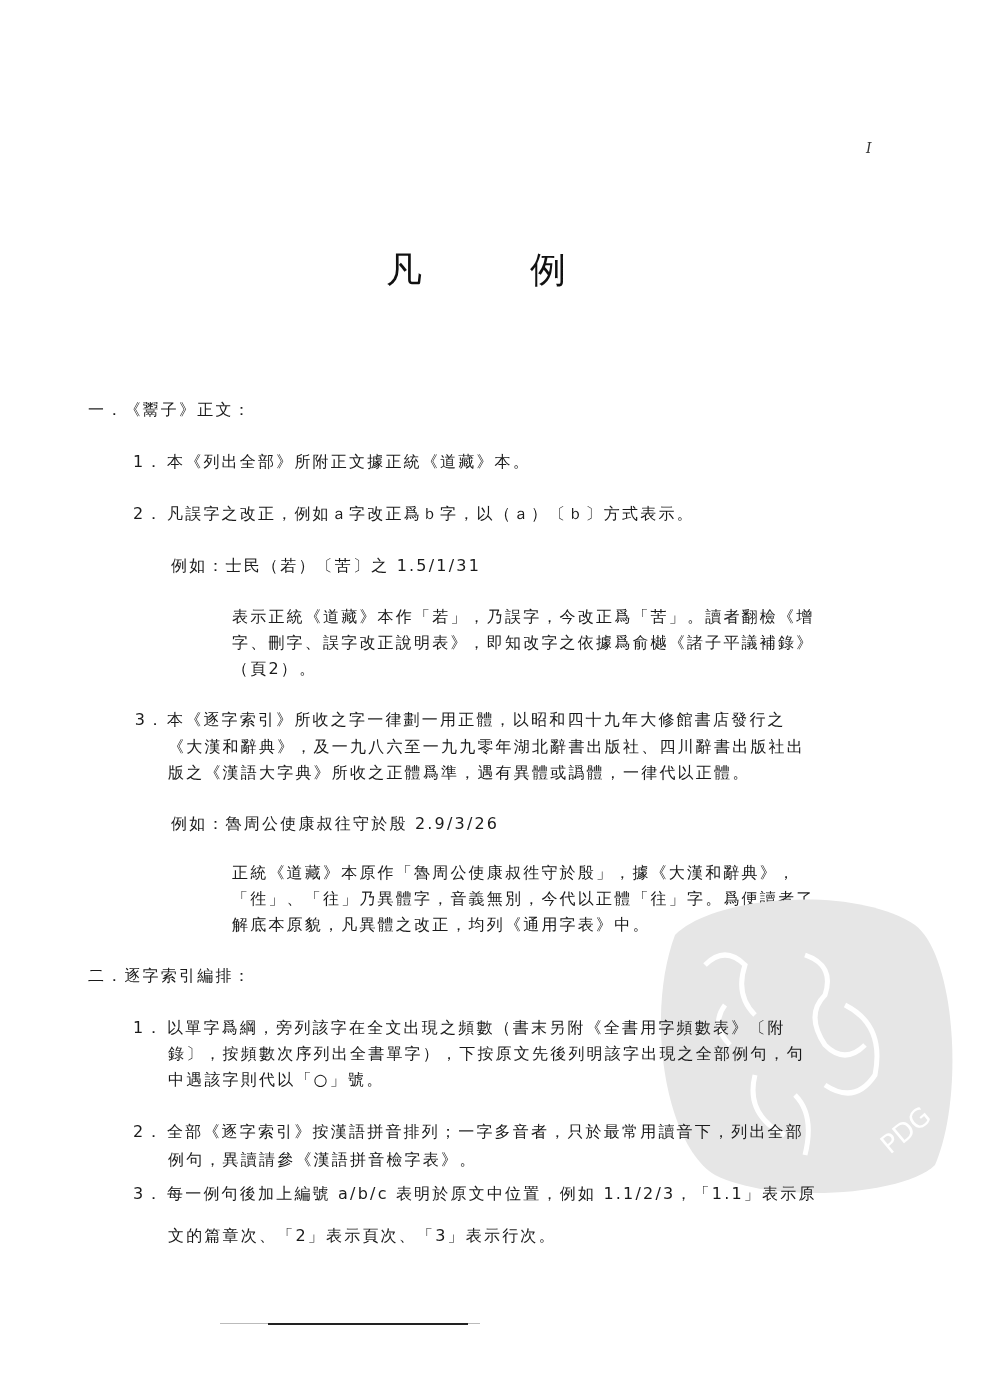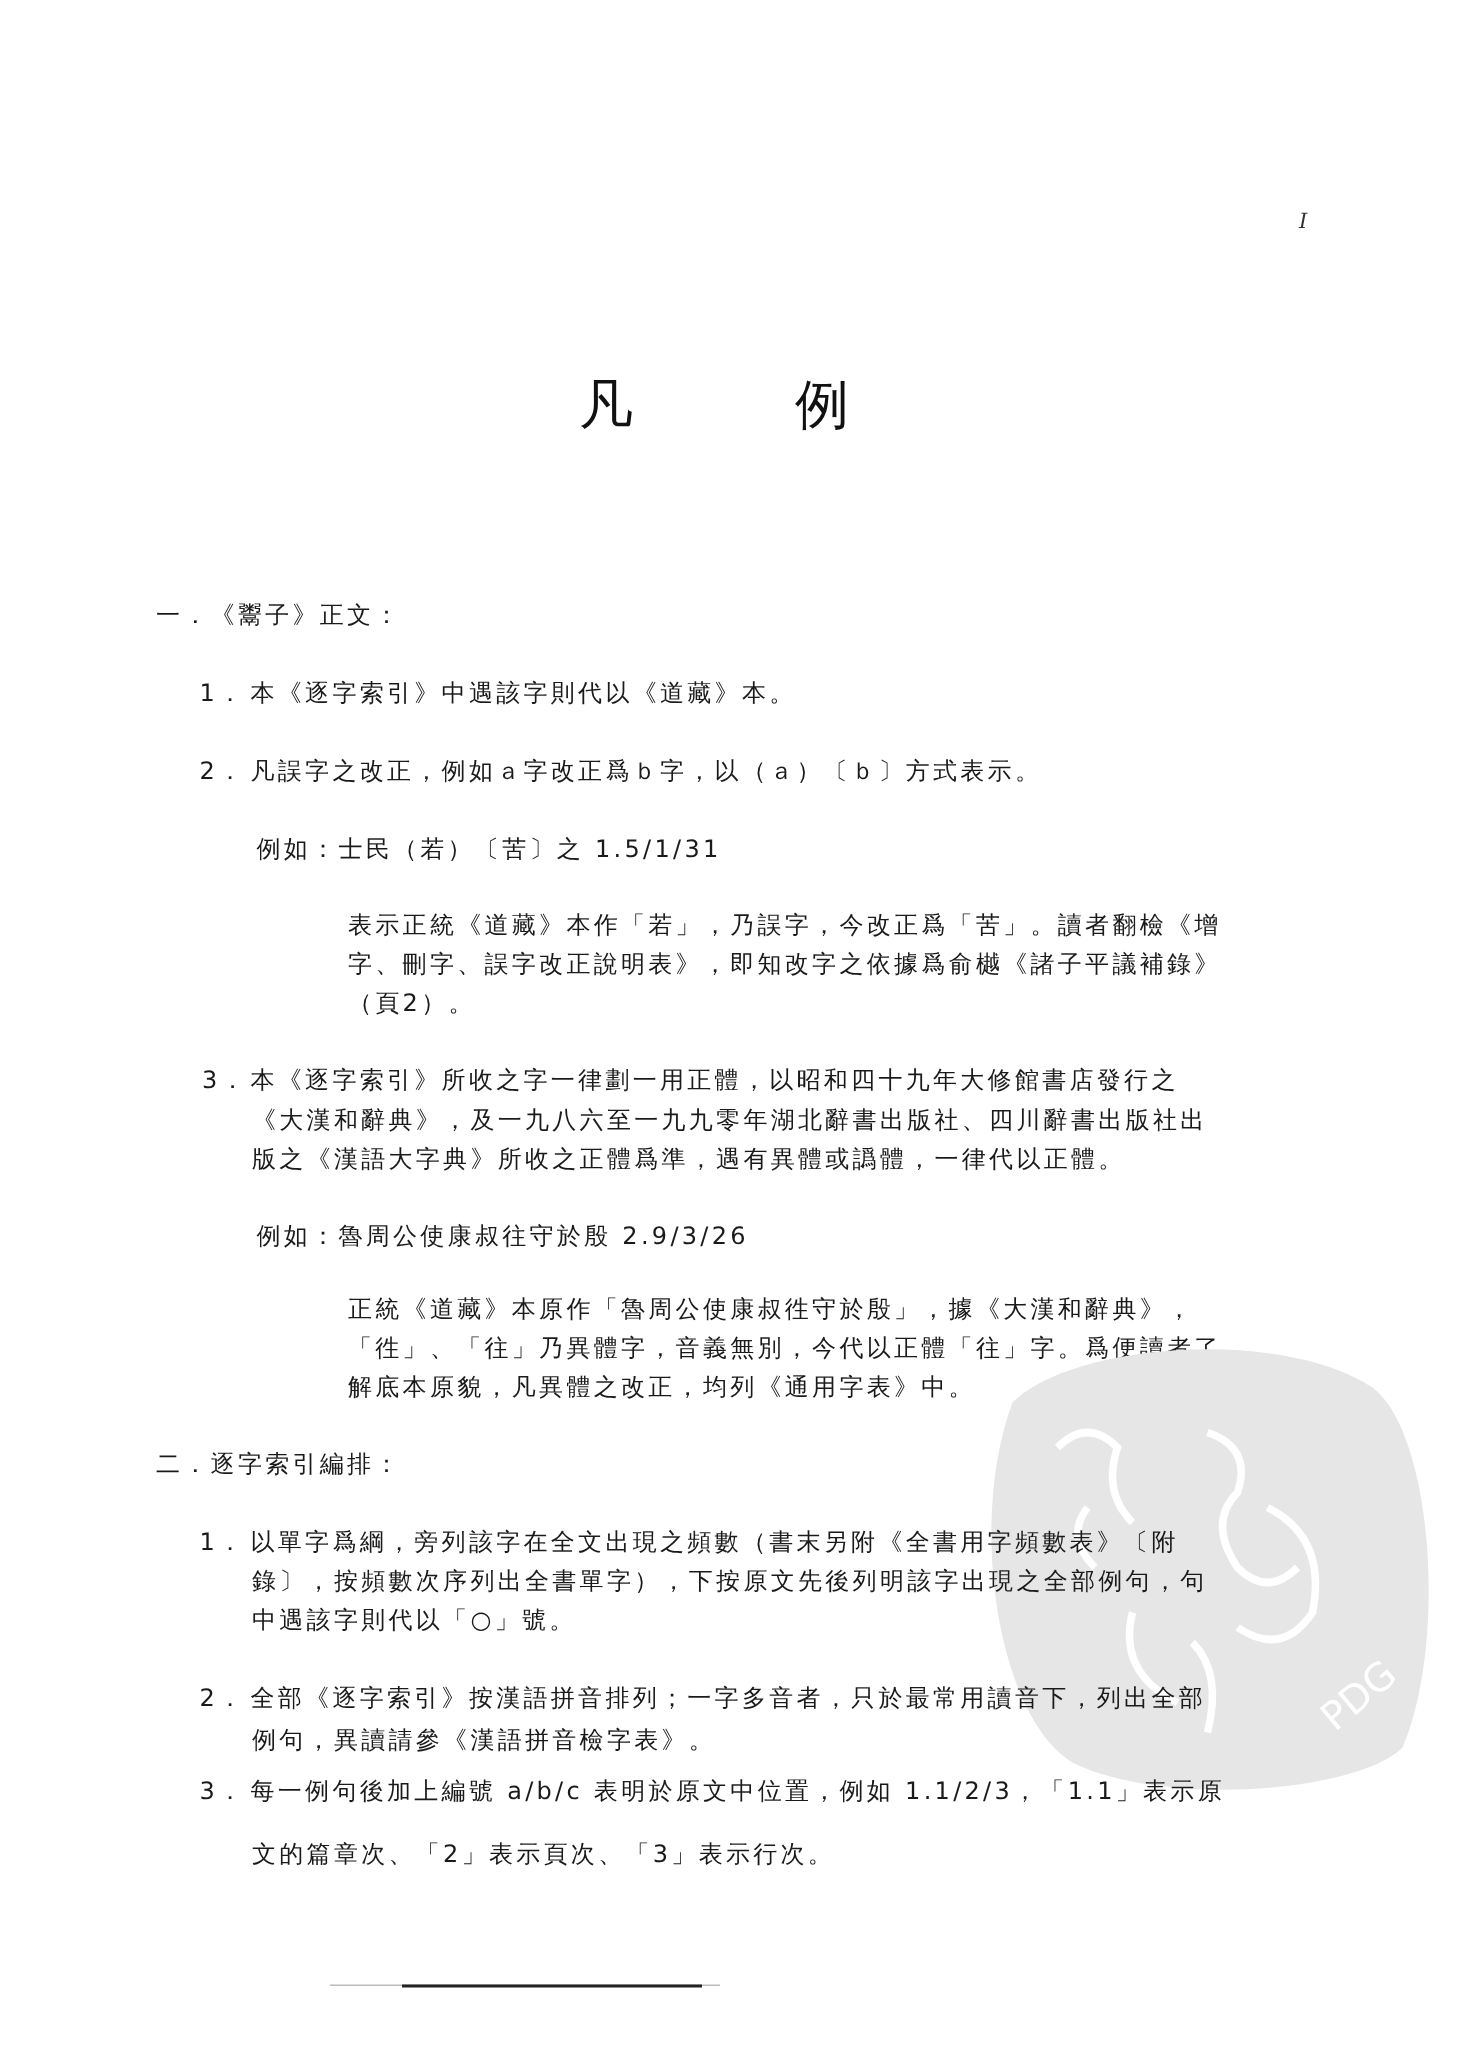--- a/index.html
+++ b/index.html
@@ -17,21 +17,21 @@
       left: 380px; top: 246px; width: 200px; height: 50px;
       font-family: "DejaVu Serif", "Liberation Serif", serif;
       font-size: 36px; color: #111;
     }
     .title span { position: absolute; top: 0; }
     .title .c1 { left: 6px; }
     .title .c2 { left: 150px; }
     .line {
       font-size: 16px; letter-spacing: 2.2px; line-height: 28px; white-space: nowrap;
     }
-    .section-head { left: 88px; margin-left: 16px; }
+    .section-head { left: 88px; }
     .item-num { display: inline-block; width: 34px; }
     .item { left: 133px; }
     .item-cont { left: 168px; }
     .example { left: 171px; }
     .expl { left: 232px; }
     .watermark {
       left: 655px; top: 895px; width: 300px; height: 300px;
     }
     .bottom-rule {
       left: 268px; top: 1323px; width: 200px; height: 2px; background: #222;
@@ -46,21 +46,21 @@
 <div class="abs page-num">I</div>
 
 <div class="abs title">
   <span class="c1">凡</span>
   <span class="c2">例</span>
 </div>
 
 <div class="abs line section-head" style="top:396px;">一．《鬻子》正文：</div>
 
 <div class="abs line item" style="top:448px;">
-  <span class="item-num">1．</span><span>本《逐字索引》中遇該字則代以《道藏》本。</span>
+  <span class="item-num">1．</span><span>本《列出全部》所附正文據正統《道藏》本。</span>
 </div>
 
 <div class="abs line item" style="top:500px;">
   <span class="item-num">2．</span><span>凡誤字之改正，例如ａ字改正爲ｂ字，以（ａ）〔ｂ〕方式表示。</span>
 </div>
 
 <div class="abs line example" style="top:552px;">例如：士民（若）〔苦〕之 1.5/1/31</div>
 
 <div class="abs expl">
   <div class="abs line" style="top:603px; left:0;">表示正統《道藏》本作「若」，乃誤字，今改正爲「苦」。讀者翻檢《增</div>

